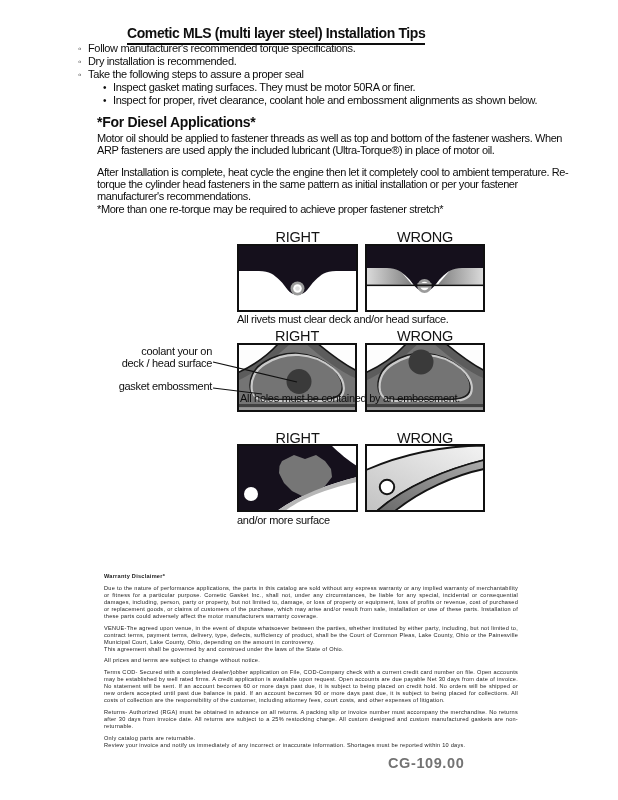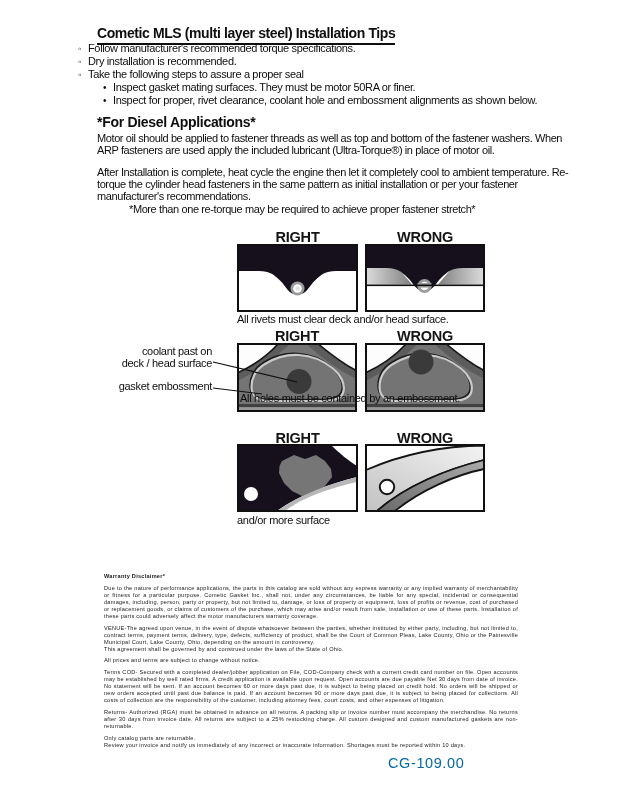--- a/index.html
+++ b/index.html
@@ -2,44 +2,44 @@
 <html><head>
 <meta charset="utf-8">
 <style>
   html,body{margin:0;padding:0;background:#ffffff;}
   .page{position:relative;width:618px;height:800px;background:#fff;
         font-family:"Liberation Sans",sans-serif;color:#0e0e0e;overflow:hidden;}
   .abs{position:absolute;}
 
   
   .title{left:97px;top:25px;font-size:14px;font-weight:bold;letter-spacing:-0.4px;}
-  .title .u{display:inline-block;border-bottom:2px solid #0e0e0e;padding-bottom:2px;}
+  .title .u{display:inline-block;border-bottom:2px solid #0e0e0e;padding-bottom:2px;margin-left:30px;}
   .bullets{left:78px;top:42px;font-size:11px;letter-spacing:-0.35px;}
   .bullet-row{display:flex;height:13px;align-items:baseline;}
   .bullet-row.sub{padding-left:25px;}
   .marker{width:10px;flex:0 0 10px;font-size:10px;}
   .sectionhead{left:97px;top:114px;font-size:14px;font-weight:bold;letter-spacing:-0.3px;}
   .bodytext{font-size:11px;letter-spacing:-0.4px;line-height:11.8px;width:480px;}
   .para1{left:97px;top:133px;}
   .para2{left:97px;top:161px;margin-top:6px;}
-  .note{left:97px;top:204px;width:480px;margin-left:32px;}
+  .note{left:97px;top:204px;width:480px;}
 
   
-  .fig-label{width:121px;text-align:center;font-size:14.5px;letter-spacing:-0.2px;color:#141414;font-weight:bold;}
+  .fig-label{width:121px;text-align:center;font-size:14.5px;letter-spacing:-0.2px;color:#141414;}
   .fig-caption{font-size:11px;letter-spacing:-0.3px;line-height:12.5px;color:#0e0e0e;}
   .fig-box{display:block;}
   .side-labels{left:95px;width:117px;text-align:right;font-size:11px;letter-spacing:-0.3px;line-height:12.3px;}
 
   
   .legal{left:104px;top:573px;width:414px;font-size:5.6px;line-height:7.1px;
          letter-spacing:0.25px;text-align:justify;color:#1a1a1a;}
   .legal .lh{font-weight:bold;margin:0 0 4.5px 0;}
   .legal p{margin:0 0 4.5px 0;}
   .legal p.tight{margin:0;}
-  .pagecode{left:388px;top:755px;font-size:14.5px;letter-spacing:0.6px;color:#0369a1;}
+  .pagecode{left:388px;top:755px;font-size:14.5px;letter-spacing:0.6px;color:#737373;font-weight:bold;}
 
   svg{display:block;}
   .overlay{left:0;top:0;pointer-events:none;}
 </style>
 </head>
 <body>
 
 <div class="page">
 
   <div class="abs title">
@@ -109,21 +109,21 @@
     <rect x="2" y="40.5" width="116" height="1.6" fill="#101010"></rect>
     <rect x="1" y="1" width="118" height="66" fill="none" stroke="#101010" stroke-width="2"></rect>
   </svg>
 
   <div class="abs fig-caption" style="left:237px;top:313px;">All rivets must clear deck and/or head surface.</div>
 
   <div class="abs fig-label" style="left:237px;top:328px;width:120px;">RIGHT</div>
   <div class="abs fig-label" style="left:365px;top:328px;width:120px;">WRONG</div>
 
   <div class="abs side-labels" style="top:345px;">
-    <div>coolant past on</div>
+    <div>coolant your on</div>
     <div>deck / head surface</div>
   </div>
   <div class="abs side-labels" style="top:380px;">gasket embossment</div>
 
   <svg class="abs fig-box" style="left:237px;top:343px;" width="120" height="69" viewBox="0 0 120 69">
     <rect x="0" y="0" width="120" height="69" fill="#747474"></rect>
     <path d="M0,38 C18,30 38,15 54,0 H0 Z" fill="#5c5c5c"></path>
     <path d="M120,36 C102,28 84,14 68,0 H120 Z" fill="#5c5c5c"></path>
     <path d="M0,30 C16,23 32,11 42,0 H0 Z" fill="#fdfdfd" stroke="#151515" stroke-width="1.6"></path>
     <path d="M120,28 C106,21 92,10 80,0 H120 Z" fill="#fdfdfd" stroke="#151515" stroke-width="1.6"></path>

